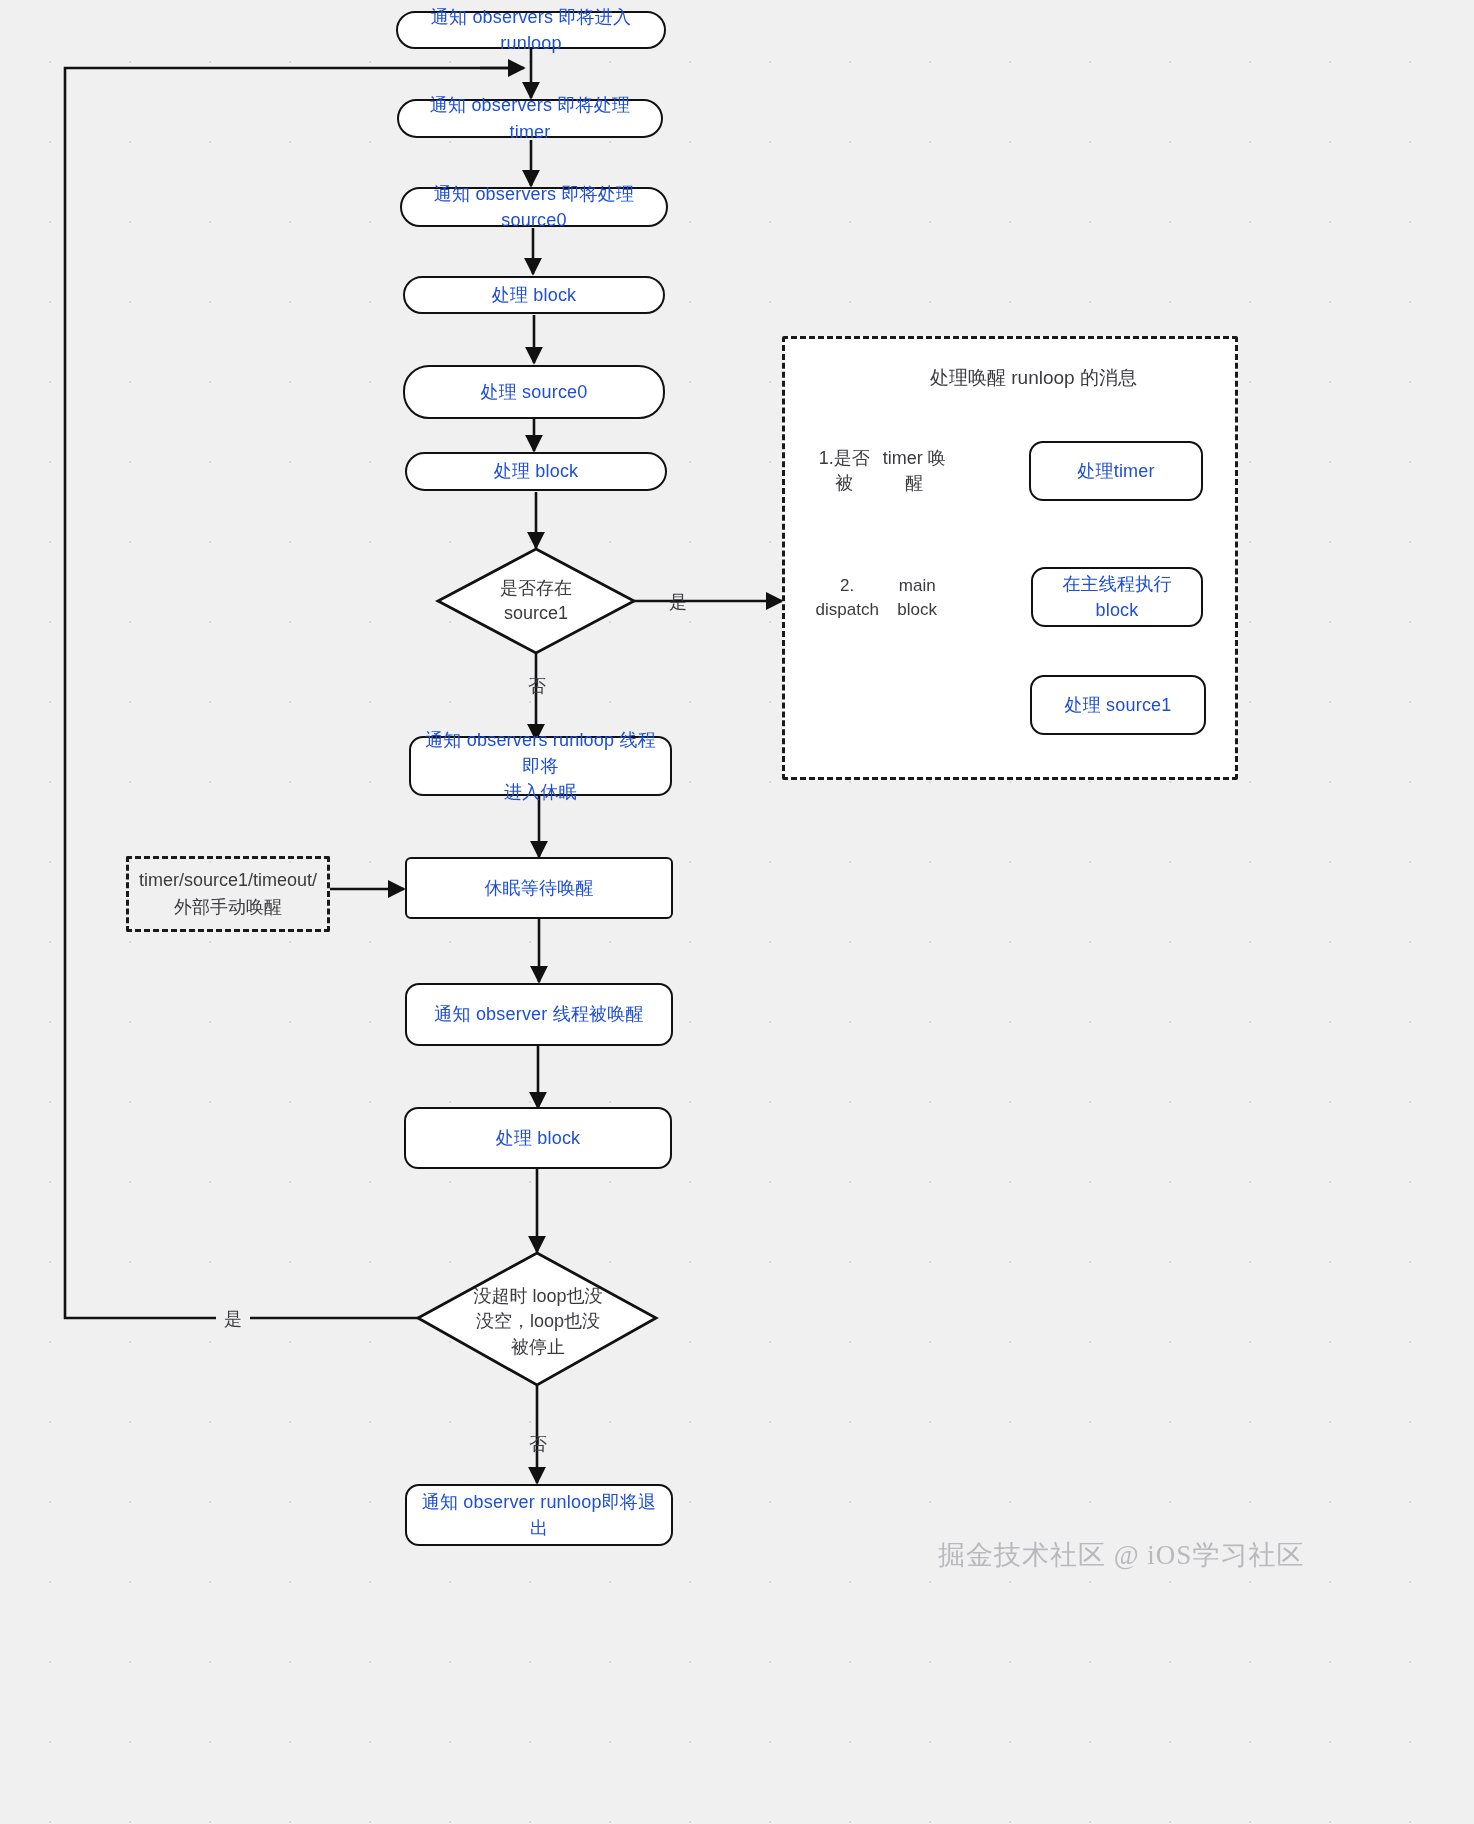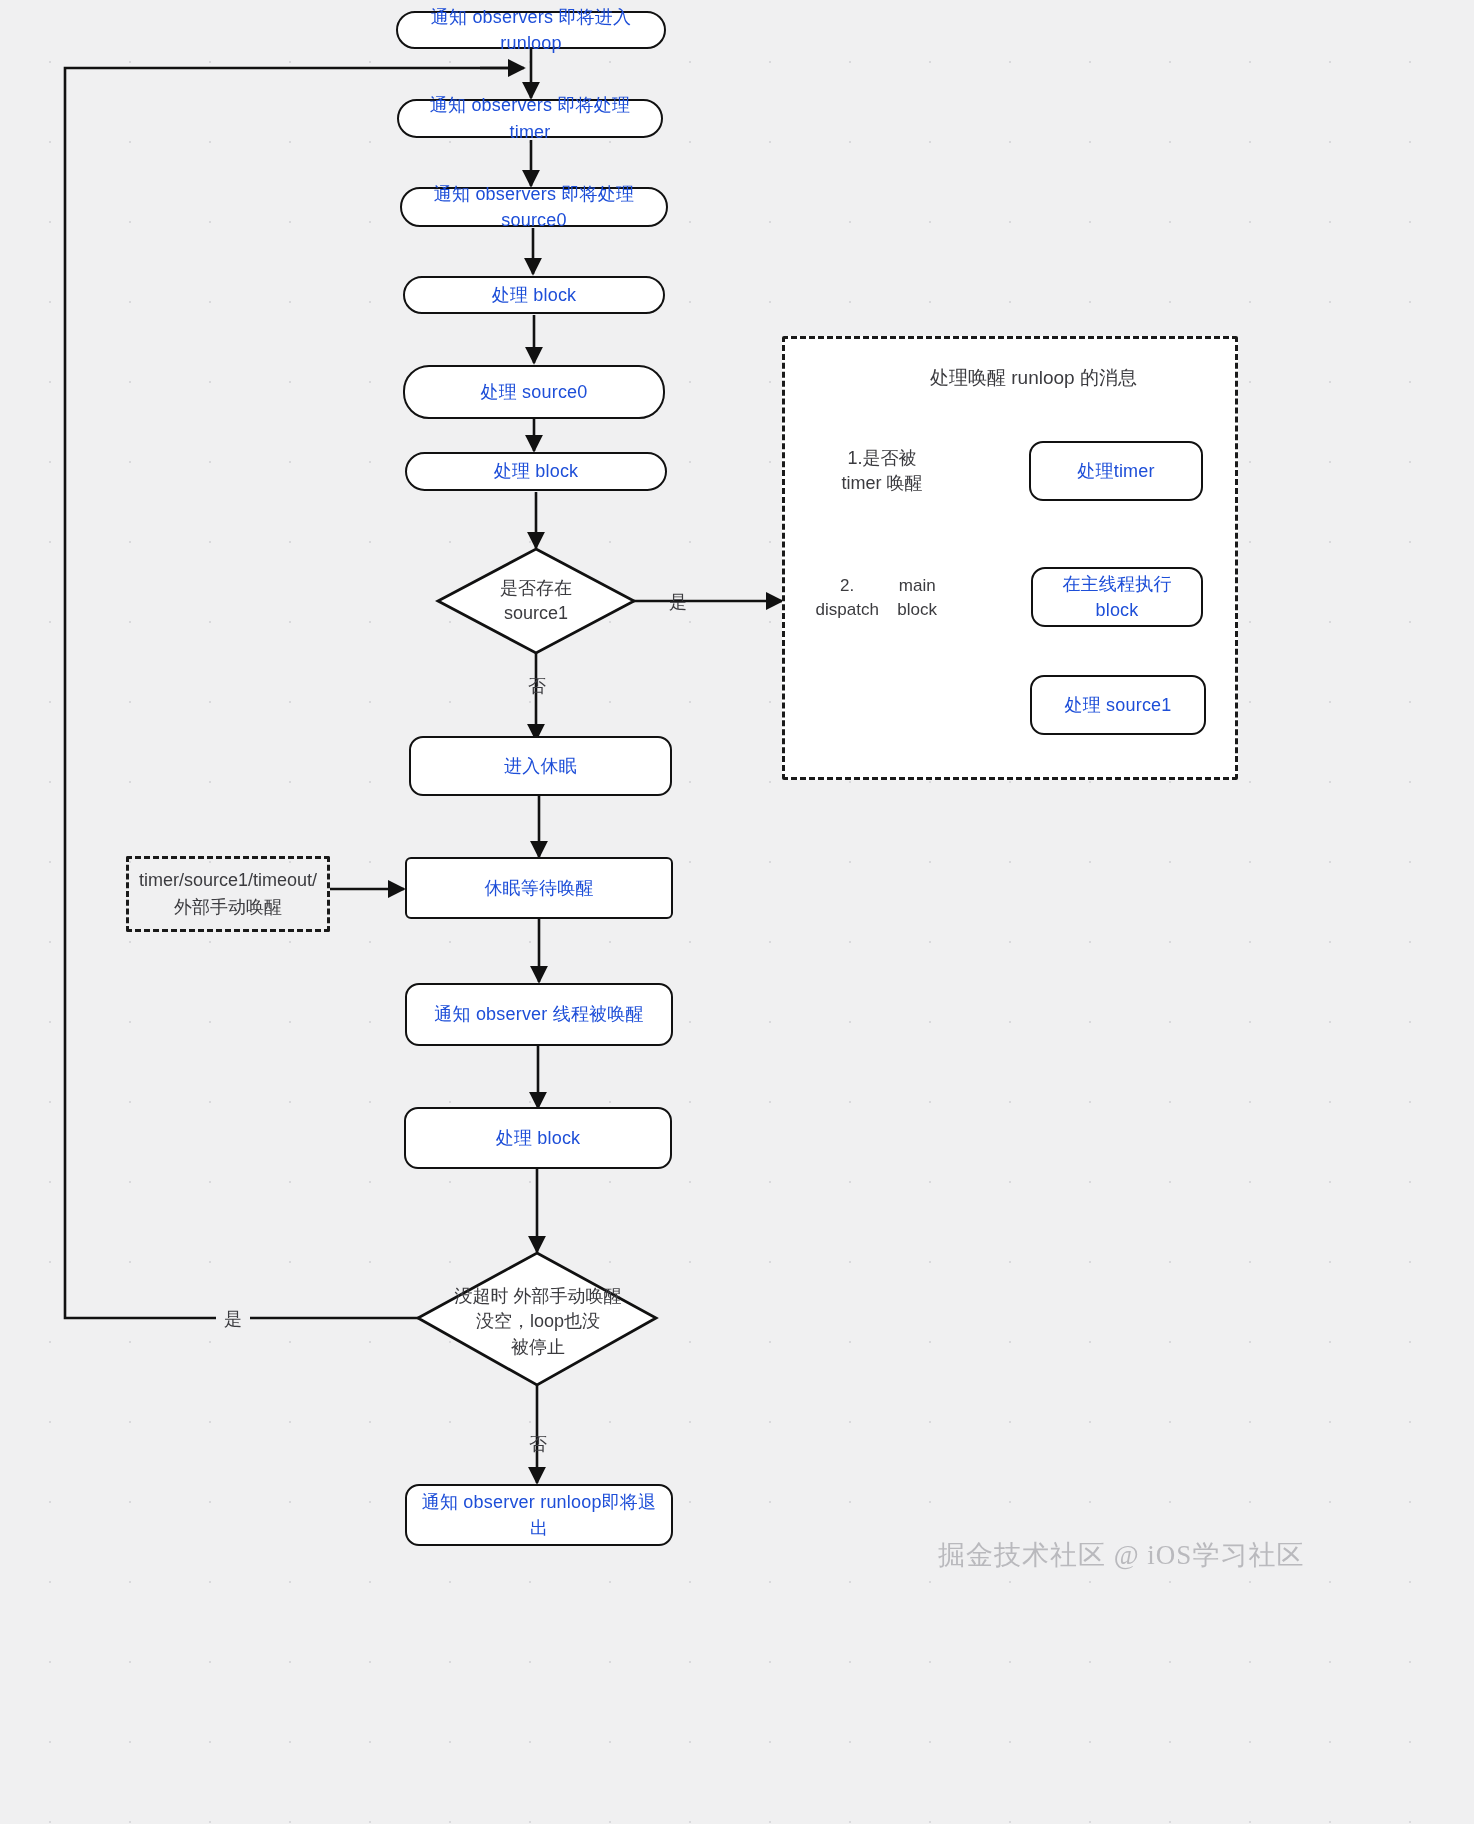--- a/index.html
+++ b/index.html
@@ -154,57 +154,58 @@
 <div class="node pill" style="left:405px;top:452px;width:262px;height:39px;">
   <span>处理 block</span>
 </div>
 
 <div class="diamond-label" style="left:456px;top:572px;width:160px;height:58px;flex-direction:column;">
   <span>是否存在</span>
   <span>source1</span>
 </div>
 
 <div class="node" style="left:409px;top:736px;width:263px;height:60px;flex-direction:column;border-radius:14px;">
+  <span>通知 observers runloop 线程即将</span>
   <span>进入休眠</span>
 </div>
 
 <div class="node" style="left:405px;top:857px;width:268px;height:62px;border-radius:6px;">
   <span>休眠等待唤醒</span>
 </div>
 
 <div class="node" style="left:405px;top:983px;width:268px;height:63px;border-radius:14px;">
   <span>通知 observer 线程被唤醒</span>
 </div>
 
 <div class="node" style="left:404px;top:1107px;width:268px;height:62px;border-radius:14px;">
   <span>处理 block</span>
 </div>
 
 <div class="diamond-label" style="left:452px;top:1282px;width:172px;height:80px;flex-direction:column;">
-  <span>没超时 外部手动唤醒</span>
+  <span>没超时 loop也没</span>
   <span>没空，loop也没</span>
   <span>被停止</span>
 </div>
 
 <div class="node pill" style="left:405px;top:1484px;width:268px;height:62px;border-radius:14px;">
   <span>通知 observer runloop即将退出</span>
 </div>
 
 <div class="dashed-note" style="left:126px;top:856px;width:204px;height:76px;flex-direction:column;">
   <span>timer/source1/timeout/</span>
   <span>外部手动唤醒</span>
 </div>
 
 <div class="dashed-group" style="left:782px;top:336px;width:456px;height:444px;"></div>
 
 <div class="group-title" style="left:930px;top:365px;">
   <span>处理唤醒 runloop 的消息</span>
 </div>
 
-<div class="diamond-label" style="left:812px;top:444px;width:140px;height:54px;flex-direction:column;">
+<div class="diamond-label" style="left:812px;top:444px;width:140px;height:54px;flex-direction:row;">
   <span>1.是否被</span>
   <span>timer 唤醒</span>
 </div>
 
 <div class="diamond-label" style="left:812px;top:572px;width:140px;height:52px;flex-direction:row;font-size:17px;">
   <span>2. dispatch</span>
   <span>main block</span>
 </div>
 
 <div class="node" style="left:1029px;top:441px;width:174px;height:60px;border-radius:14px;">

